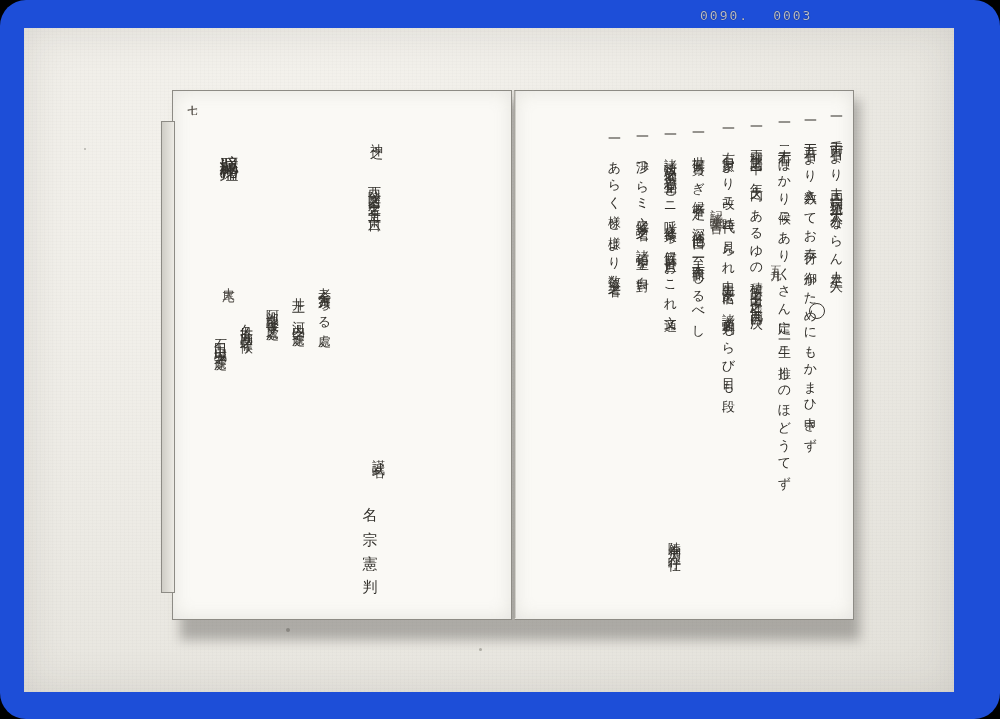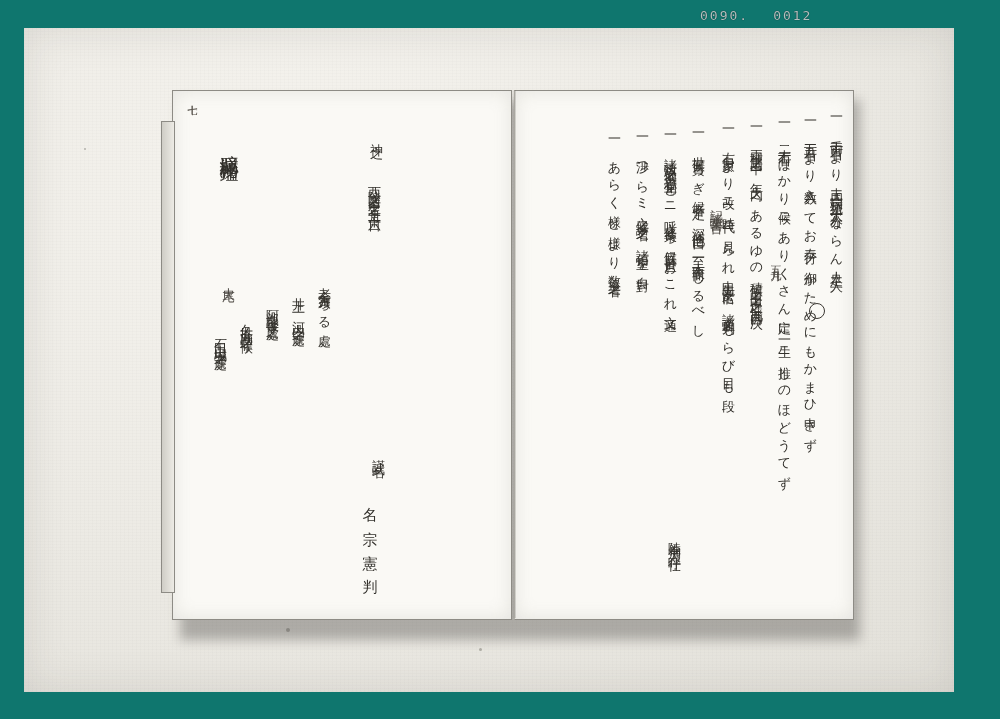--- a/index.html
+++ b/index.html
@@ -10,21 +10,22 @@
   body {
     width: 1000px;
     height: 719px;
     overflow: hidden;
     font-family: "Liberation Serif", serif;
   }
   .frame {
     position: relative;
     width: 1000px;
     height: 719px;
-    background: #0f766e;
+    background: #1d4ed8;
+    border-radius: 26px;
   }
   
   .film-marks {
     position: absolute;
     top: 6px;
     left: 700px;
     width: 240px;
     height: 18px;
     display: flex;
     gap: 24px;
@@ -151,21 +152,21 @@
     opacity: 0.5;
   }
 </style>
 </head>
 <body>
 
 <div class="frame">
 
   <div class="film-marks">
     <span>0090.</span>
-    <span>0012</span>
+    <span>0003</span>
   </div>
 
   <div class="page-sheet">
     <div class="paper-grain"></div>
 
     <div class="speck" style="left:262px; top:600px; width:4px; height:4px;"></div>
     <div class="speck" style="left:455px; top:620px; width:3px; height:3px;"></div>
     <div class="speck" style="left:60px; top:120px; width:2px; height:2px;"></div>
 
     <div class="book">

